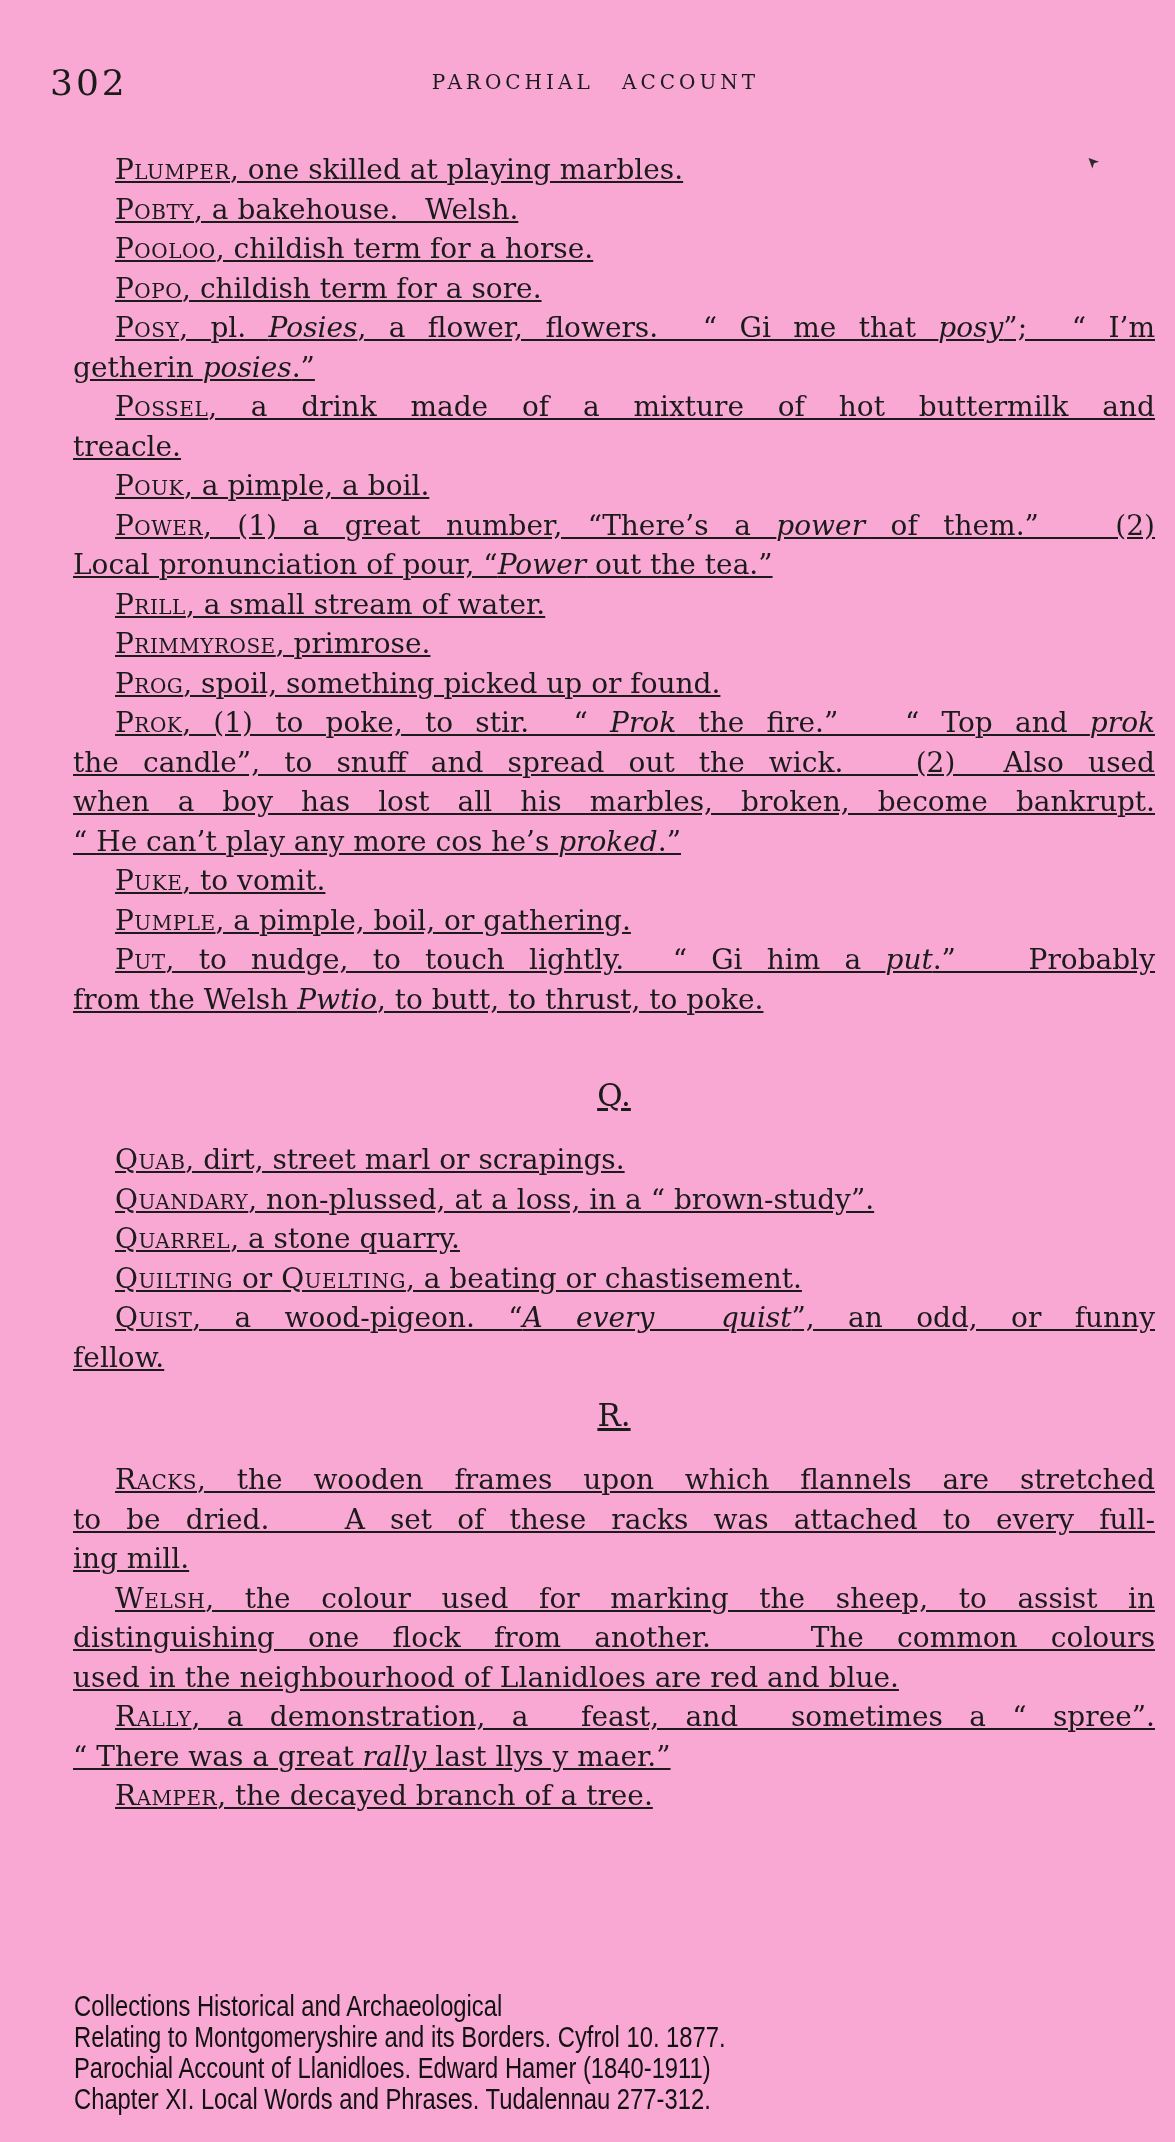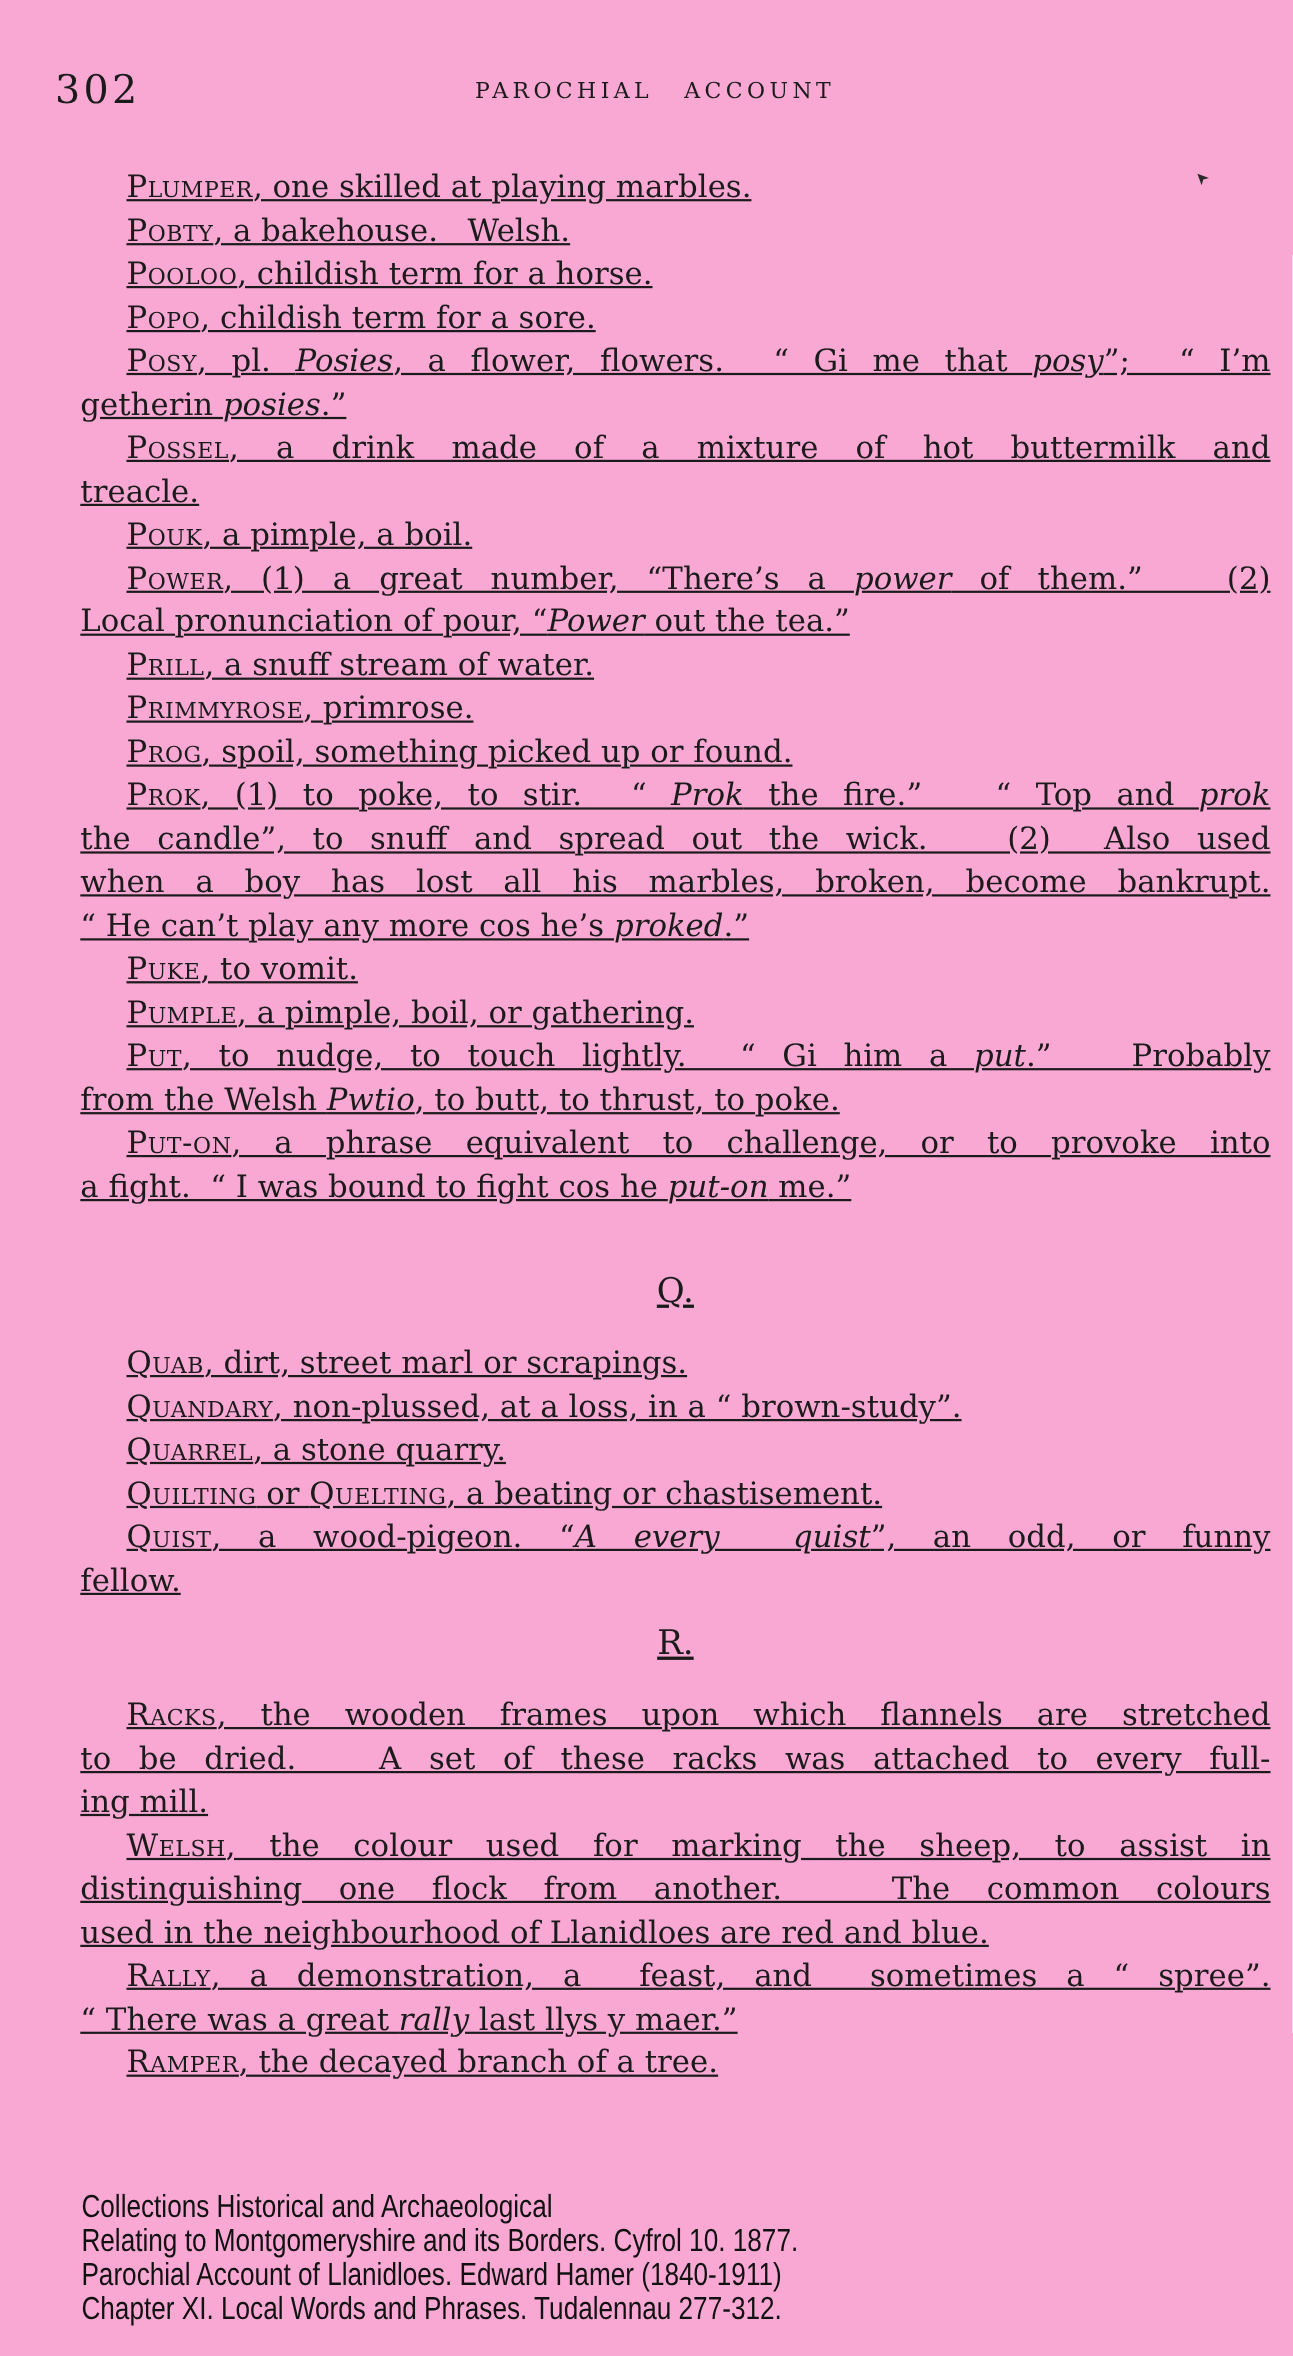--- a/index.html
+++ b/index.html
@@ -110,21 +110,21 @@
           <div class="line"><span>treacle.</span></div>
         </div>
         <div class="entry">
           <div class="line ind"><span class="sc">Pouk</span><span>, a pimple, a boil.</span></div>
         </div>
         <div class="entry">
           <div class="line ind just"><span class="sc">Power</span><span>, (1) a great number, “There’s a </span><span class="it">power</span><span> of them.”   (2)</span></div>
           <div class="line"><span>Local pronunciation of pour, “</span><span class="it">Power</span><span> out the tea.”</span></div>
         </div>
         <div class="entry">
-          <div class="line ind"><span class="sc">Prill</span><span>, a snuff stream of water.</span></div>
+          <div class="line ind"><span class="sc">Prill</span><span>, a small stream of water.</span></div>
         </div>
         <div class="entry">
           <div class="line ind"><span class="sc">Primmyrose</span><span>, primrose.</span></div>
         </div>
         <div class="entry">
           <div class="line ind"><span class="sc">Prog</span><span>, spoil, something picked up or found.</span></div>
         </div>
         <div class="entry">
           <div class="line ind just"><span class="sc">Prok</span><span>, (1) to poke, to stir.  “ </span><span class="it">Prok</span><span> the fire.”   “ Top and </span><span class="it">prok</span></div>
           <div class="line just"><span>the candle”, to snuff and spread out the wick.   (2)  Also used</span></div>
@@ -133,24 +133,20 @@
         </div>
         <div class="entry">
           <div class="line ind"><span class="sc">Puke</span><span>, to vomit.</span></div>
         </div>
         <div class="entry">
           <div class="line ind"><span class="sc">Pumple</span><span>, a pimple, boil, or gathering.</span></div>
         </div>
         <div class="entry">
           <div class="line ind just"><span class="sc">Put</span><span>, to nudge, to touch lightly.  “ Gi him a </span><span class="it">put</span><span>.”   Probably</span></div>
           <div class="line"><span>from the Welsh </span><span class="it">Pwtio</span><span>, to butt, to thrust, to poke.</span></div>
-        </div>
-        <div class="entry">
-          <div class="line ind just"><span class="sc">Put-on</span><span>, a phrase equivalent to challenge, or to provoke into</span></div>
-          <div class="line"><span>a fight.  “ I was bound to fight cos he </span><span class="it">put-on</span><span> me.”</span></div>
         </div>
       </section>
       <section class="section">
         <div class="heading h-q">Q.</div>
         <div class="entry">
           <div class="line ind"><span class="sc">Quab</span><span>, dirt, street marl or scrapings.</span></div>
         </div>
         <div class="entry">
           <div class="line ind"><span class="sc">Quandary</span><span>, non-plussed, at a loss, in a “ brown-study”.</span></div>
         </div>

